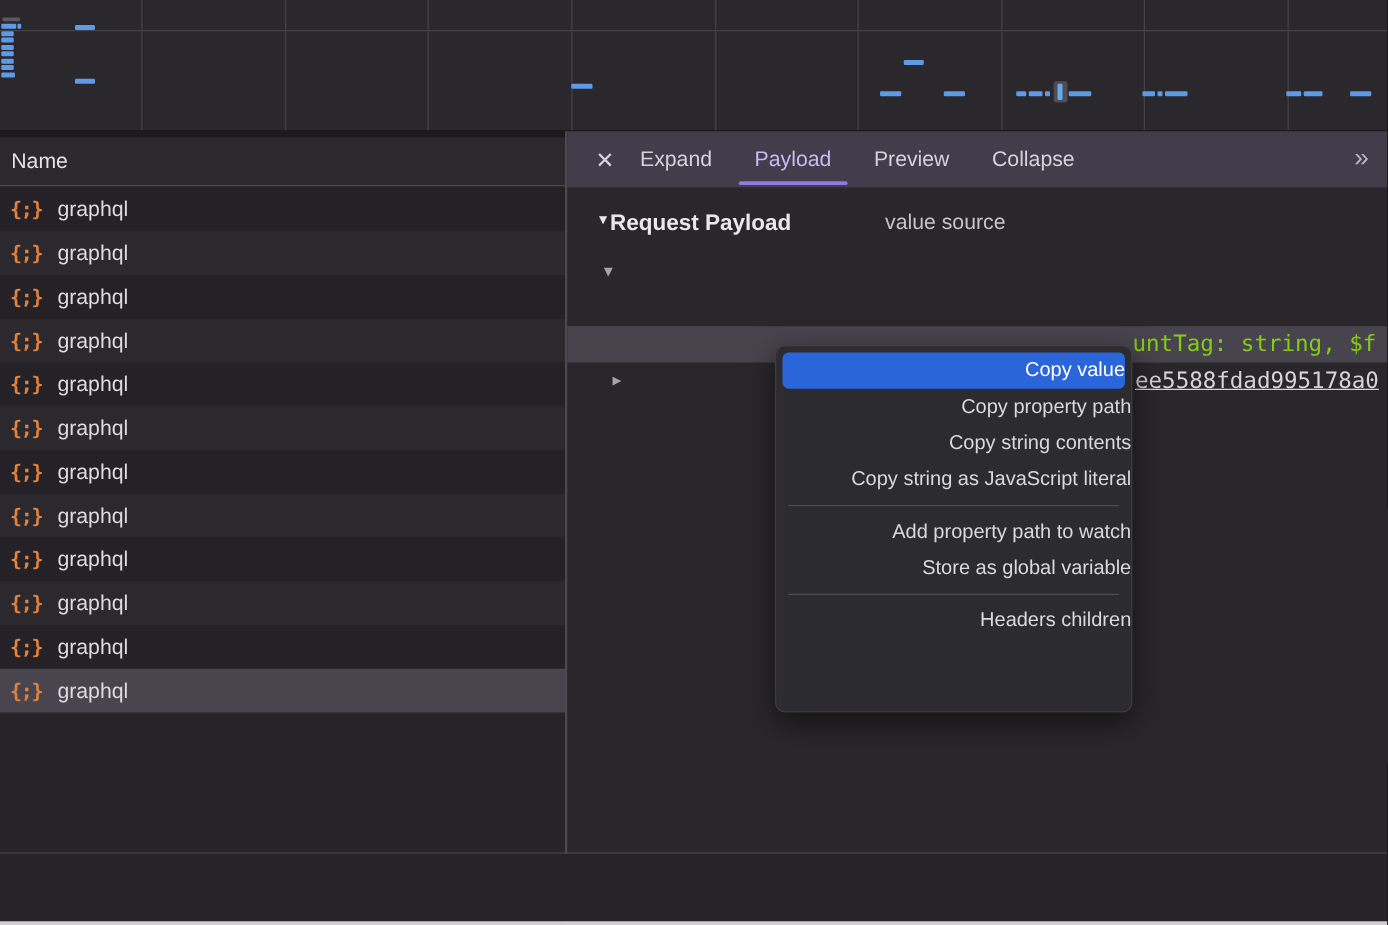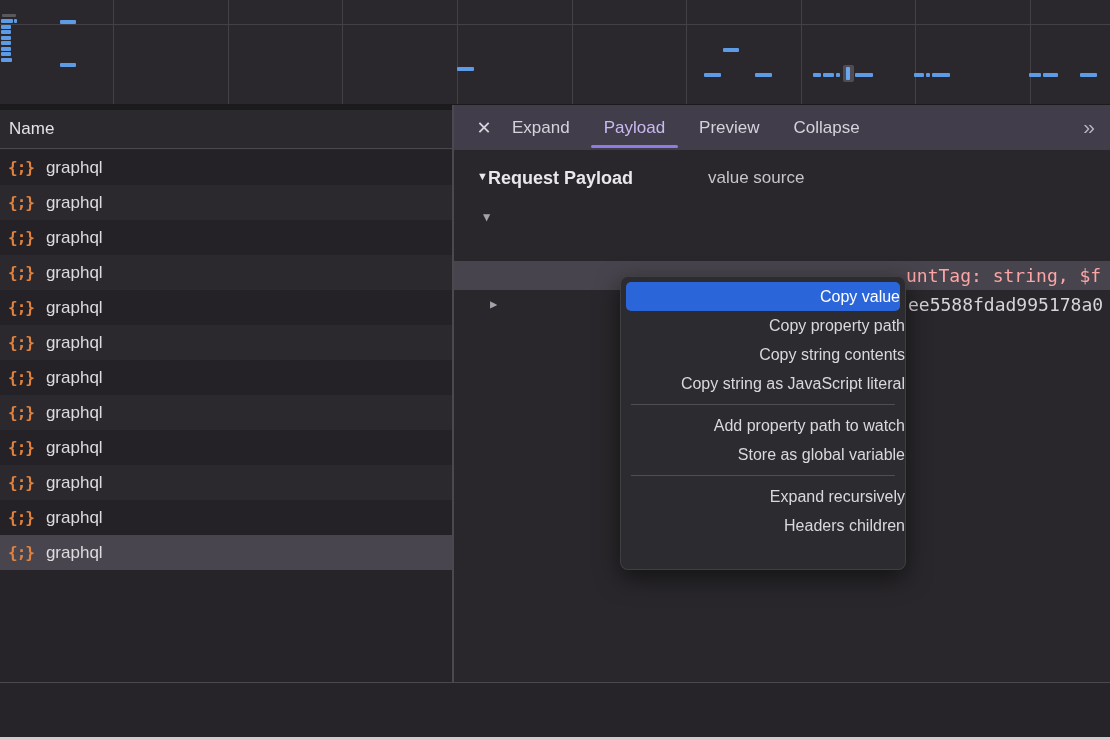--- a/index.html
+++ b/index.html
@@ -57,21 +57,21 @@
     background:var(--tab-underline);border-radius:2px;
   }
   .tab-overflow{position:absolute;right:18px;top:0;height:45px;line-height:43px;color:#b9b4c1;font-size:21px;letter-spacing:-3px;}
   
   .payload-header{position:absolute;left:454px;top:163px;width:656px;height:30px;}
   .ph-tri{position:absolute;left:23px;top:7px;font-size:11px;color:#e9e7ec;}
   .ph-title{position:absolute;left:34px;top:0;font-size:18px;font-weight:bold;color:#e9e7ec;line-height:30px;}
   .ph-viewsource{position:absolute;left:254px;top:0;font-size:17px;color:#c6c3ca;line-height:30px;}
   .tree{position:absolute;left:454px;top:203px;width:656px;font-family:"DejaVu Sans Mono",monospace;font-size:18px;}
   .tree-row{position:absolute;left:0;width:656px;height:29px;line-height:29px;white-space:pre;overflow:hidden;color:#d6d4d9;}
-  .tree-row.selected{background:#48444d;color:#fca5a5;}
+  .tree-row.selected{background:#48444d;color:#84cc16;}
   .t-arrow{position:absolute;font-size:12px;color:#a6a2ac;top:0;}
   .t-frag{position:absolute;top:0;}
   
   .context-menu{
     position:absolute;left:620px;top:276px;width:286px;height:294px;box-sizing:border-box;
     background:#2c2b2f;border:1px solid rgba(255,255,255,0.09);border-radius:8px;
     box-shadow:0 8px 24px rgba(0,0,0,0.55);padding:5px 0;z-index:10;text-align:right;
   }
   .menu-item{
     height:29px;line-height:29px;font-size:16px;color:#dad8dc;padding-left:17px;
@@ -214,34 +214,33 @@
     </div>
 
     <div class="tree-row selected" style="top:58px;">
       
       <span class="t-frag" style="left:452px;">untTag: string, $f</span>
     </div>
 
     <div class="tree-row" style="top:87px;">
       <span class="t-arrow" style="left:36px;">▶</span>
       
-      <span class="t-frag" style="left:454px;">ee5588fdad995178a0</span>
+      <span class="t-frag" style="left:454px;text-decoration:underline;">ee5588fdad995178a0</span>
     </div>
   </div>
 
   <div class="summary-divider"></div>
   <div class="bottom-area"></div>
   <div class="window-edge"></div>
 
   <div class="context-menu" id="context-menu">
       <div class="menu-item highlighted">Copy value</div>
       <div class="menu-item">Copy property path</div>
       <div class="menu-item">Copy string contents</div>
       <div class="menu-item">Copy string as JavaScript literal</div>
       <div class="menu-sep"></div>
       <div class="menu-item">Add property path to watch</div>
       <div class="menu-item">Store as global variable</div>
       <div class="menu-sep"></div>
-      <div class="menu-item">Expand recursively</div>
       <div class="menu-item">Headers children</div>
     </div>
 
 </div>
 
 </body></html>

